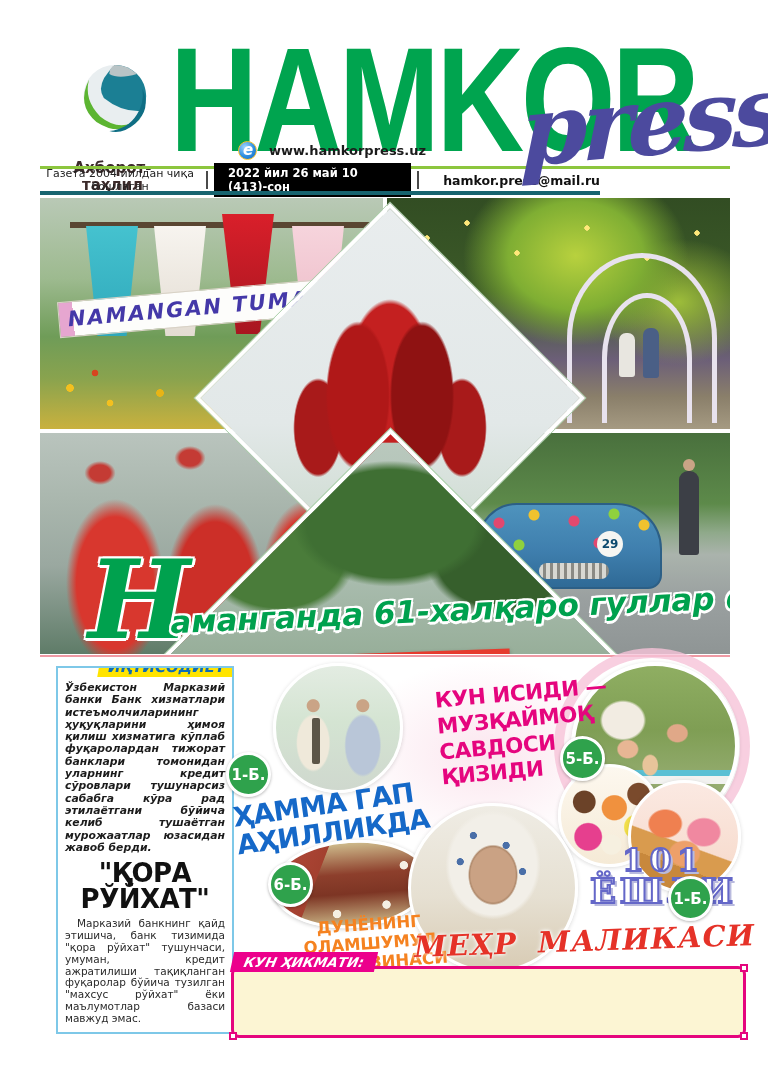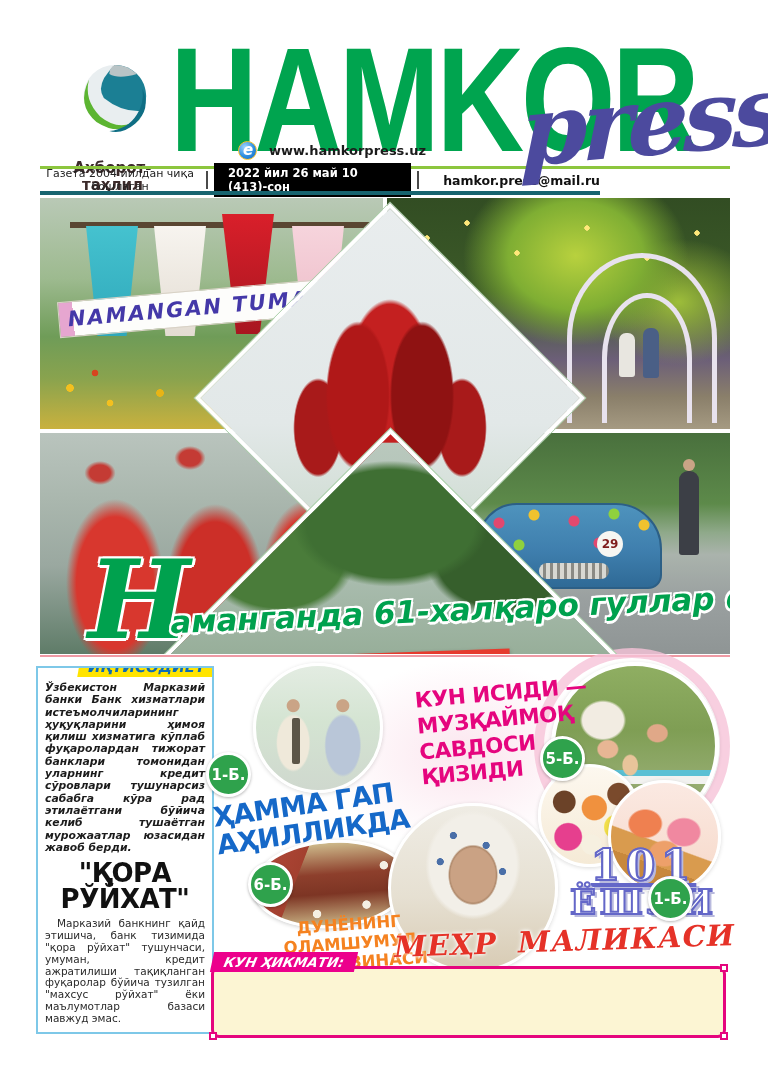--- a/index.html
+++ b/index.html
@@ -109,21 +109,21 @@
       radial-gradient(10px 10px at 95px 16px,#e2486f 50%,transparent 60%),
       radial-gradient(10px 10px at 135px 9px,#8fd13e 50%,transparent 60%),
       radial-gradient(10px 10px at 165px 20px,#f0c22e 50%,transparent 60%),
       radial-gradient(10px 10px at 40px 40px,#8fd13e 50%,transparent 60%),
       radial-gradient(10px 10px at 120px 38px,#e2486f 50%,transparent 60%),
       linear-gradient(180deg,#4e93bd 0%, #3f7fae 55%, #2f6a96 100%);
     border:2px solid #2c5f86;
   }
   .car-number { position:absolute; left:118px; top:26px; width:26px; height:26px; border-radius:50%;
     background:#f6f6f2; display:flex; align-items:center; justify-content:center;
-    font-size:12px; font-weight:bold; color:#7f1d1d; }
+    font-size:12px; font-weight:bold; color:#0c4a6e; }
   .car-grill { position:absolute; left:60px; top:58px; width:70px; height:16px; border-radius:8px;
     background:repeating-linear-gradient(90deg,#d8d8d2 0 4px,#8a8a84 4px 7px); }
   .bystander { position:absolute; left:292px; top:38px; width:20px; height:84px; border-radius:9px 9px 3px 3px; background:#3c3f46; }
   .bystander::before { content:""; position:absolute; left:4px; top:-12px; width:12px; height:12px; border-radius:50%; background:#caa486; }
   .diamond { position:absolute; border:4px solid #fff; box-shadow:0 0 0 1px #a9cfa9; overflow:hidden; z-index:2; }
   .d-top { left:212px; top:62px; width:276px; height:276px; transform:rotate(45deg); }
   .d-top .inner { position:absolute; left:-62px; top:-62px; width:400px; height:400px; transform:rotate(-45deg); transform-origin:200px 200px;
     background:
       radial-gradient(52px 120px at 42% 48%, #b01818 0 58%, transparent 62%),
       radial-gradient(52px 120px at 58% 48%, #8f1212 0 58%, transparent 62%),
@@ -151,21 +151,21 @@
     font-family:"DejaVu Serif","Liberation Serif",serif; font-style:italic; font-weight:bold;
     font-size:108px; line-height:1; color:#00a14e;
     text-shadow:-2px -2px 0 #fff,2px -2px 0 #fff,-2px 2px 0 #fff,2px 2px 0 #fff,0 3px 0 #fff,3px 0 0 #fff; }
   .caption-text { position:absolute; left:82px; top:34px; width:560px;
     font-style:italic; font-weight:bold; font-size:31px; color:#00a14e; transform:rotate(-2.5deg);
     letter-spacing:0; white-space:nowrap;
     text-shadow:-2px -2px 0 #fff,2px -2px 0 #fff,-2px 2px 0 #fff,2px 2px 0 #fff,0 3px 0 #fff; }
   .rule-pink { position:absolute; left:40px; top:655px; width:690px; height:2px; background:#ef9aa4; }
 
   
-  .bottom { position:absolute; left:36px; top:660px; width:690px; height:392px; }
+  .bottom { position:absolute; left:56px; top:660px; width:690px; height:392px; }
   .deco-ring { position:absolute; left:498px; top:-12px; width:196px; height:196px; border-radius:50%;
     border:10px solid #f6c3d8; opacity:.8; }
   .deco-blob { position:absolute; left:290px; top:0; width:280px; height:190px; border-radius:50%;
     background:radial-gradient(closest-side,#f4b4cd55,transparent); }
   .article-box { position:absolute; left:0; top:6px; width:178px; height:368px;
     border:2px solid #7ec8e8; background:#fff; padding:14px 7px 6px; overflow:hidden; }
   .section-label { position:absolute; right:-2px; top:-11px; background:#ffe400; color:#0f6cb5;
     font-weight:bold; font-size:15px; padding:1px 9px; transform:skewX(-10deg); z-index:2; }
   .lead { font-size:10.8px; font-weight:bold; font-style:italic; line-height:1.14; text-align:justify; color:#1c1c1c; }
   .article-headline { margin:7px 0 6px; text-align:center; font-size:26px; line-height:0.98;
@@ -240,21 +240,21 @@
       radial-gradient(6px 6px at 58% 24%, #4a6fa8 55%, transparent 65%),
       radial-gradient(6px 6px at 30% 34%, #4a6fa8 55%, transparent 65%),
       radial-gradient(6px 6px at 68% 40%, #4a6fa8 55%, transparent 65%),
       radial-gradient(38px 46px at 50% 42%, #caa284 0 58%, #b08a6c 62%, transparent 66%),
       radial-gradient(70px 80px at 50% 36%, #f2efe8 0 62%, transparent 68%),
       linear-gradient(180deg,#efece4 0%, #e6e0d2 55%, #d8cbb4 100%);
   }
   .age-title { position:absolute; left:515px; top:186px; width:185px; text-align:center;
     font-family:"DejaVu Serif","Liberation Serif",serif; font-weight:bold; color:#fff;
     -webkit-text-stroke:2px #6467c8; text-shadow:3px 3px 0 #b9bade; z-index:4; line-height:0.95; }
-  .age-line1 { font-size:42px; letter-spacing:6px;text-decoration:underline; }
+  .age-line1 { font-size:31px; letter-spacing:6px; }
   .age-line2 { font-size:34px; letter-spacing:4px; }
   .mehr-title { position:absolute; left:358px; top:264px; width:340px; transform:rotate(-2deg);
     font-family:"DejaVu Serif","Liberation Serif",serif; font-style:italic; font-weight:bold;
     font-size:29px; color:#e53228; letter-spacing:1px; word-spacing:10px; white-space:nowrap;
     text-shadow:0 0 3px #fff, 0 0 5px #fff; z-index:5; }
   .wisdom-label { position:absolute; left:176px; top:292px; background:#ec008c; color:#fff;
     font-size:13.5px; font-weight:bold; font-style:italic; padding:2px 12px; transform:skewX(-12deg); z-index:6; }
   .wisdom-box { position:absolute; left:175px; top:306px; width:515px; height:72px;
     border:3px solid #e5057e; border-radius:8px; background:#fcf5d3; padding:4px 12px 3px; z-index:5; }
   .wisdom-quote { font-size:12.5px; font-weight:bold; font-style:italic; line-height:1.28;

